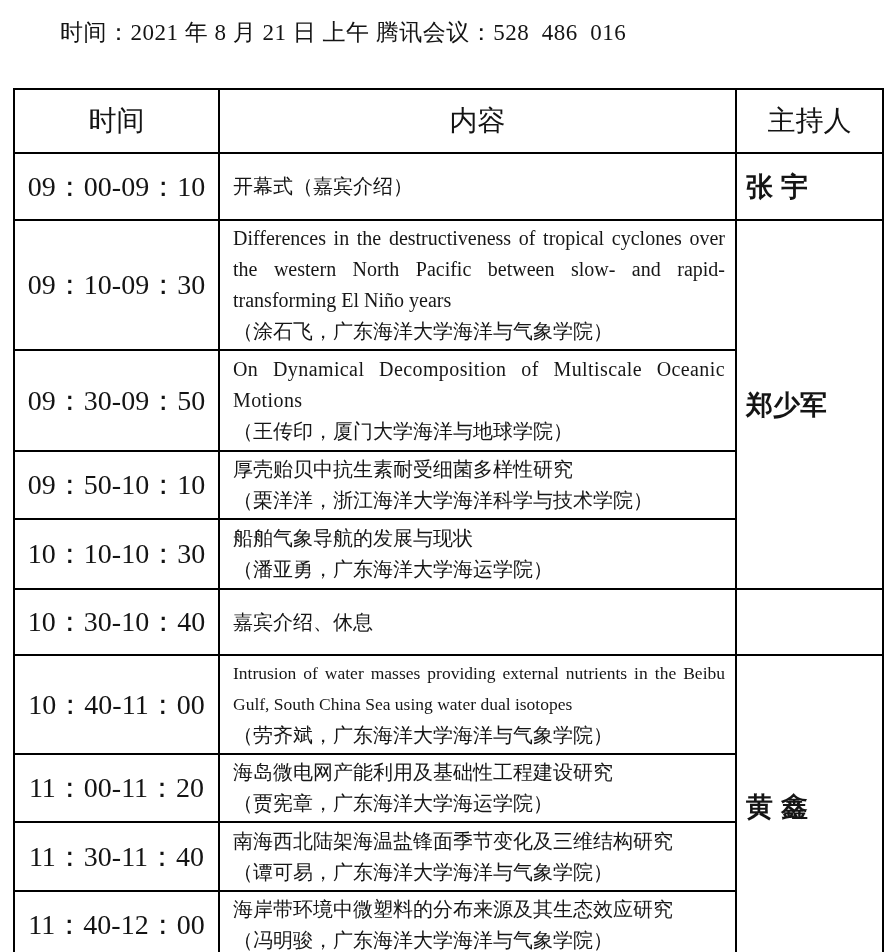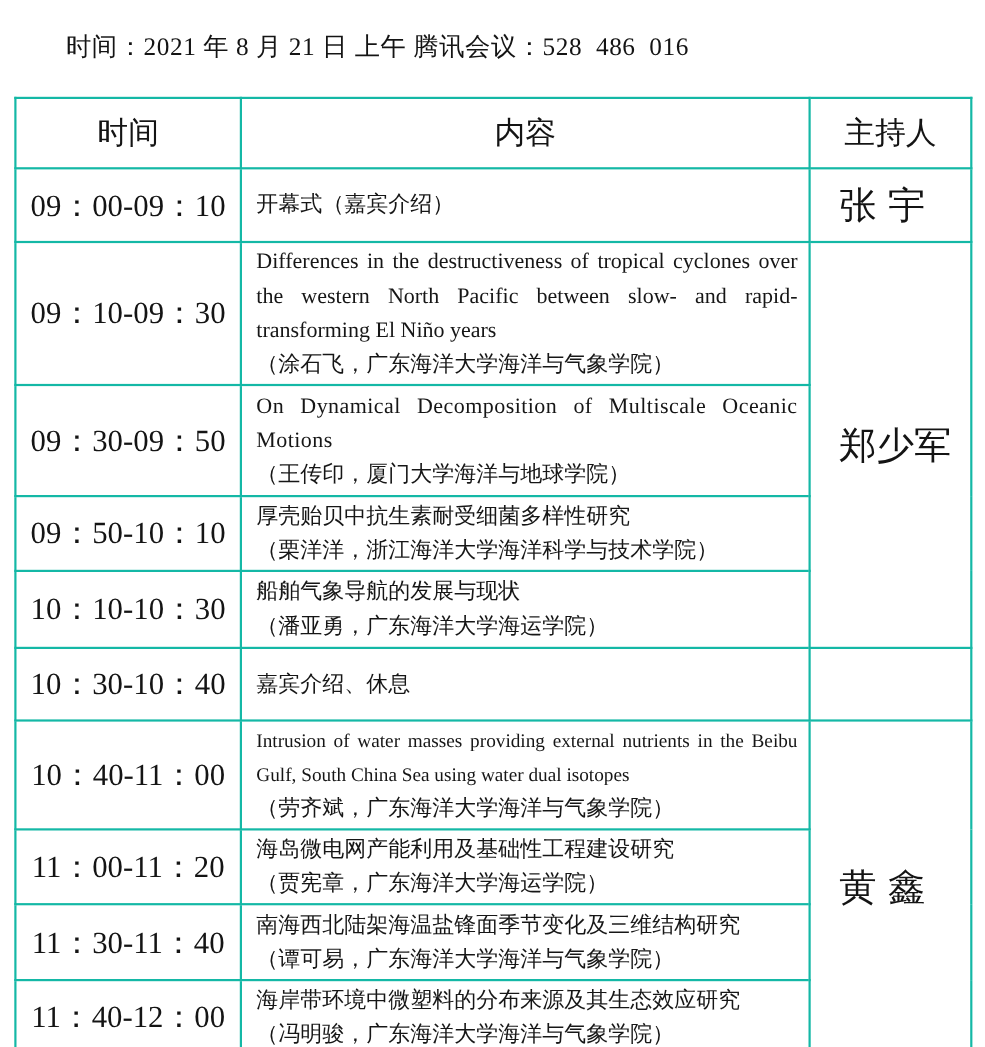--- a/index.html
+++ b/index.html
@@ -10,40 +10,40 @@
   }
   .page {
     position: relative;
     width: 895px;
     height: 952px;
     background: #ffffff;
     overflow: hidden;
   }
   .doc-header {
     position: absolute;
-    top: 27px;
+    top: 17px;
     left: 60px;
     font-size: 23px;
     letter-spacing: 0.5px;
     white-space: pre;
     color: #141414;
   }
   table.schedule {
     position: absolute;
     top: 88px;
     left: 13px;
     width: 869px;
     border-collapse: collapse;
     table-layout: fixed;
   }
   col.c-time { width: 205px; }
   col.c-content { width: 517px; }
   col.c-host { width: 147px; }
   table.schedule th, table.schedule td {
-    border: 2px solid #14b8a6;
+    border: 2px solid #000000;
     vertical-align: middle;
   }
   thead tr { height: 64px; }
   thead th {
     font-weight: normal;
     font-size: 28px;
     text-align: center;
     color: #141414;
   }
   
@@ -76,24 +76,25 @@
   td.content-cell .en {
     font-size: 20px;
     text-align: justify;
   }
   #schedule-body tr:nth-child(3) .en { letter-spacing: 0.4px; }
   #schedule-body tr:nth-child(7) .en { font-size: 17.5px; }
   td.content-cell .zh {
     font-size: 20px;
   }
   td.host-cell {
-    font-size: 34px;
+    font-size: 27px;
     text-align: left;
-    padding-left: 26px;
+    padding-left: 9px;
     color: #141414;
+    font-weight: bold;
   }
   td.host-cell.spaced { letter-spacing: 0.3em; }
 </style>
 </head>
 <body>
 
 <div class="page">
   <div class="doc-header">时间：2021 年 8 月 21 日 上午 腾讯会议：528  486  016</div>
 
   <table class="schedule">

